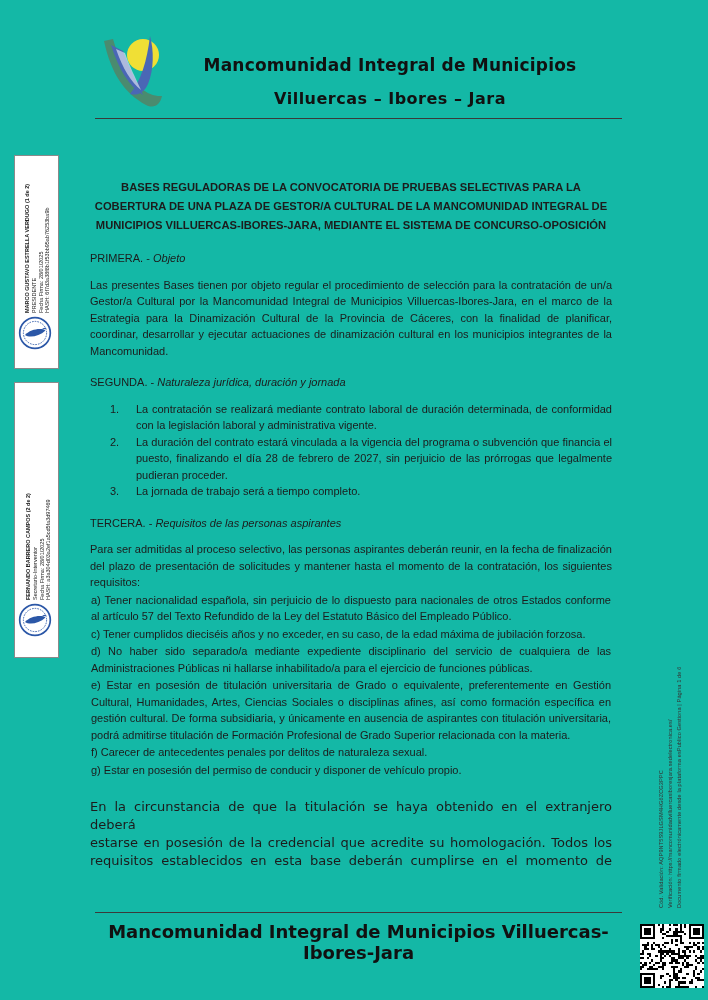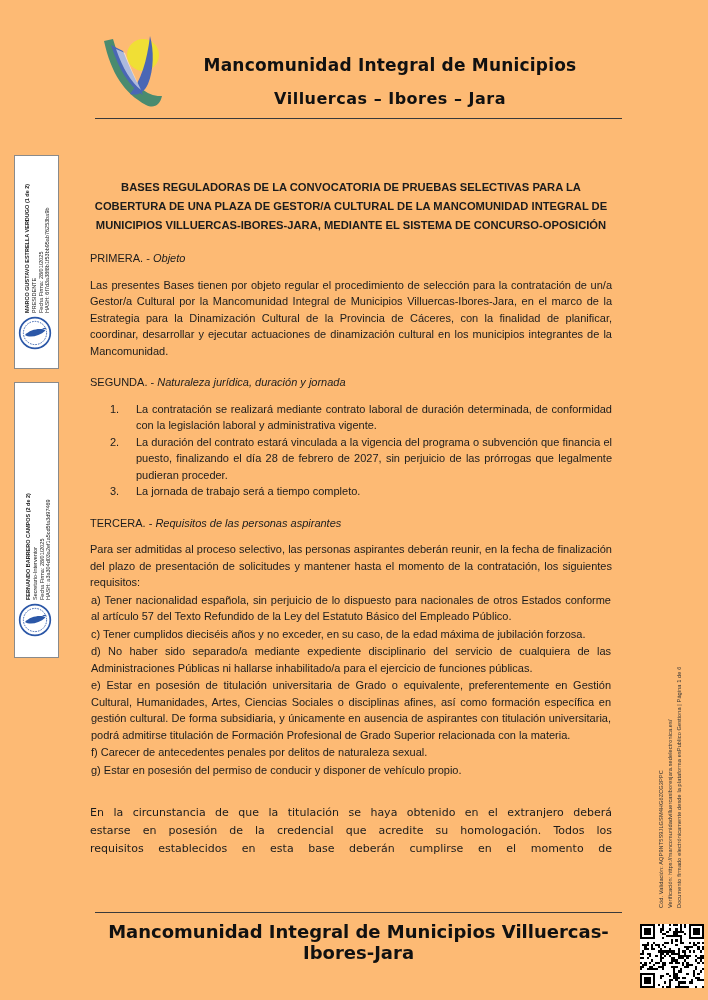--- a/index.html
+++ b/index.html
@@ -1,17 +1,17 @@
 <!DOCTYPE html>
 <html><head>
 <meta charset="utf-8">
 <style>
   html,body{margin:0;padding:0;background:#e8e8e8;}
   .page{
-    position:relative;width:708px;height:1000px;background:#fdba74;
+    position:relative;width:708px;height:1000px;background:#14b8a6;
     margin:0 auto;overflow:hidden;
     font-family:"Liberation Sans",sans-serif;color:#1c1c1c;
   }
   
   .logo{position:absolute;left:98px;top:33px;width:70px;height:86px;}
   .header-titles{position:absolute;left:160px;top:55px;width:460px;text-align:center;
     font-family:"DejaVu Sans",sans-serif;font-weight:bold;color:#111;}
   .header-titles .t1{font-size:17px;letter-spacing:.2px;}
   .header-titles .t2{font-size:16px;margin-top:14px;letter-spacing:.5px;}
   .hrule{position:absolute;left:95px;width:527px;height:1px;background:#3a3a3a;}
@@ -33,21 +33,21 @@
   .content{position:absolute;left:90px;top:170px;width:522px;font-size:11px;line-height:16.5px;}
   .doc-title{margin-top:8px;font-weight:bold;text-align:center;font-size:11.2px;line-height:19px;}
   .sec-head{margin-top:15px;}
   .sec-head .sec-title{font-style:italic;}
   .para{margin-top:10px;text-align:justify;}
   .olist{margin-top:10px;padding-left:20px;}
   .olist .li{display:flex;}
   .olist .num{width:26px;flex:0 0 26px;}
   .olist .litext{flex:1;text-align:justify;}
   .req{margin:1px;text-align:justify;}
-  .final-para{margin-top:26px;font-family:"DejaVu Sans",sans-serif;font-size:11px;line-height:18px;}
+  .final-para{margin-top:20px;font-family:"DejaVu Sans",sans-serif;font-size:13px;line-height:18px;}
   .final-para div{text-align:justify;text-align-last:justify;}
   
   .footer-org{position:absolute;left:95px;top:921px;width:527px;text-align:center;
     font-family:"DejaVu Sans",sans-serif;font-weight:bold;font-size:18px;color:#111;}
   .footer-address{position:absolute;left:95px;top:944px;width:527px;text-align:center;
     font-family:"DejaVu Sans",sans-serif;font-size:9.5px;color:#222;}
   
   .qr{position:absolute;left:640px;top:920px;width:64px;height:72px;}
 </style>
 </head>

